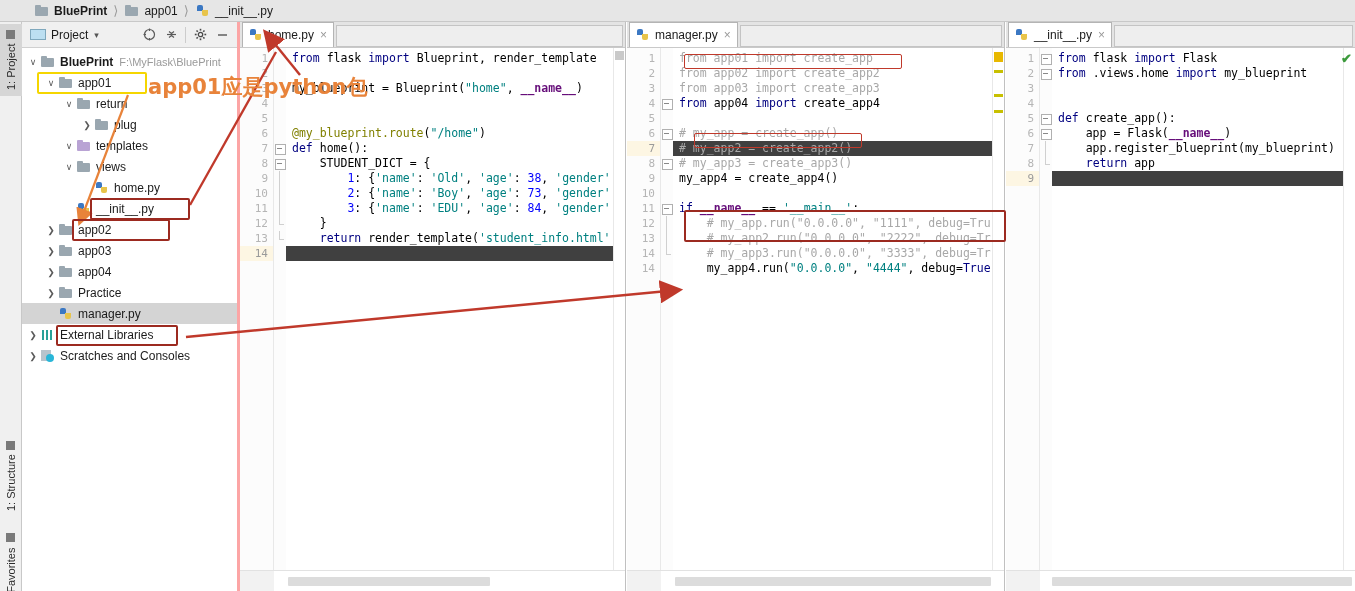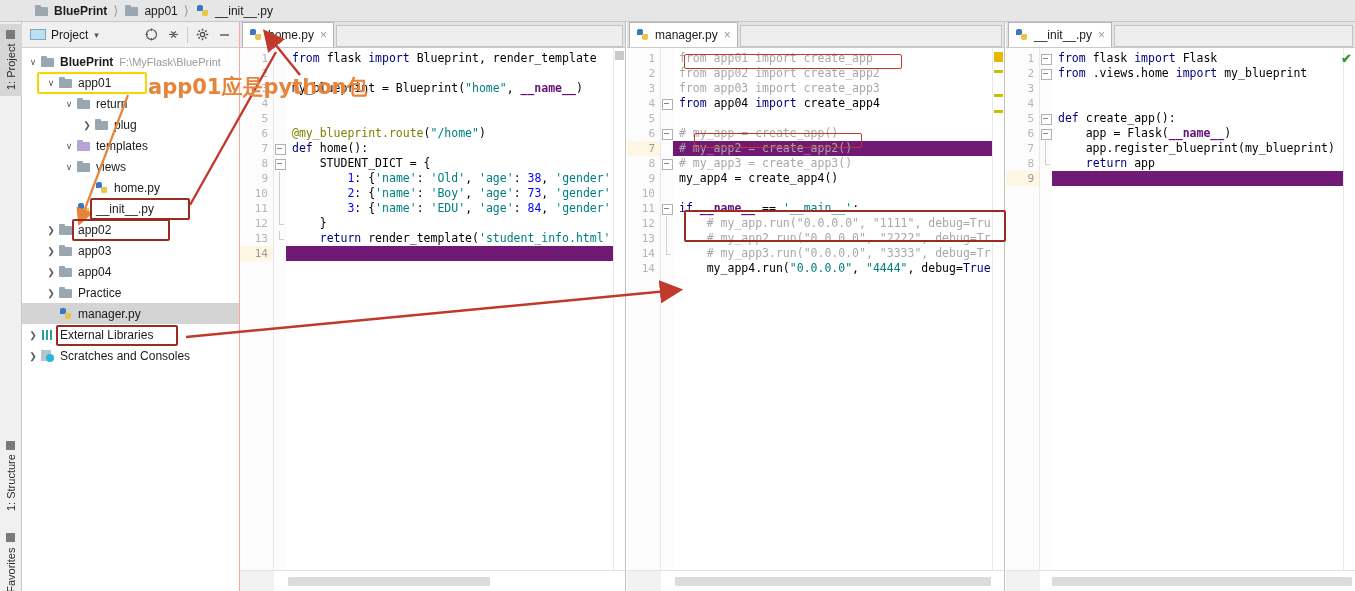--- a/index.html
+++ b/index.html
@@ -39,21 +39,21 @@
   }
   .vtab.active { background: #d6d6d6; }
   .vtab .vicon {
     width: 9px; height: 9px; background: #7a7a7a; margin-top: 5px; flex: 0 0 auto;
     transform: rotate(180deg);
   }
 
   
   .project-panel {
     position: absolute; left: 22px; top: 22px; width: 218px; height: 569px;
-    background: #ffffff; border-right: 1px solid #fca5a5;
+    background: #ffffff; border-right: 3px solid #fca5a5;
   }
   .project-header {
     height: 26px; background: #f0f0f0; border-bottom: 1px solid #d0d0d0;
     display: flex; align-items: center; padding: 0 4px;
   }
   .ph-title { font-size: 12px; color: #1b1b1b; margin-left: 5px; }
   .ph-spacer { flex: 1; }
   .ph-btn { width: 22px; height: 22px; display: flex; align-items: center; justify-content: center; }
   .ph-divider { width: 1px; height: 16px; background: #cccccc; margin: 0 3px; }
 
@@ -161,21 +161,21 @@
     position: absolute; left: 0; width: 12px; height: 15px;
     display: flex; align-items: center; justify-content: center;
   }
 
   .codetext {
     flex: 1; padding-top: 3px; font-family: "DejaVu Sans Mono", monospace;
     font-size: 11.5px; white-space: pre; color: #000000; position: relative;
     overflow: hidden;
   }
   .cl { height: 15px; line-height: 15px; padding-left: 6px; }
-  .cl.cur { background: #701a75; }
+  .cl.cur { background: #404040; }
 
   .k  { color: #000080; font-weight: normal; }        
   .s  { color: #008080; }                            
   .n  { color: #0000ff; }                            
   .d  { color: #808000; }                            
   .c  { color: #a8a8a8; }                            
   .ps { color: #660e7a; font-weight: bold; }
 
   
   .stripe {

